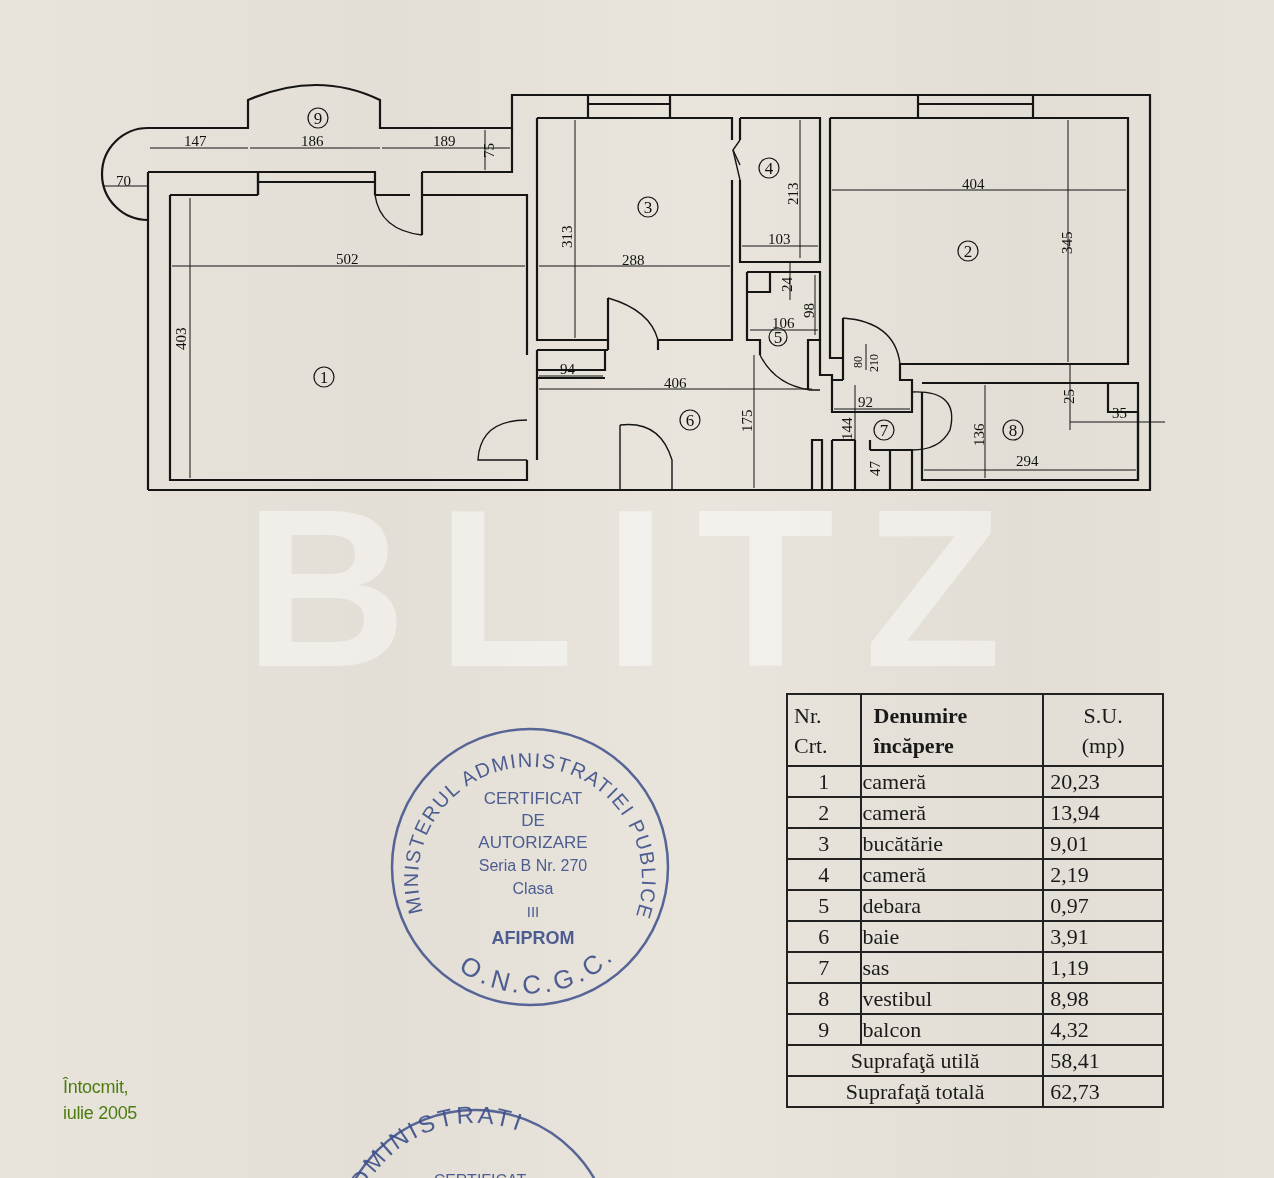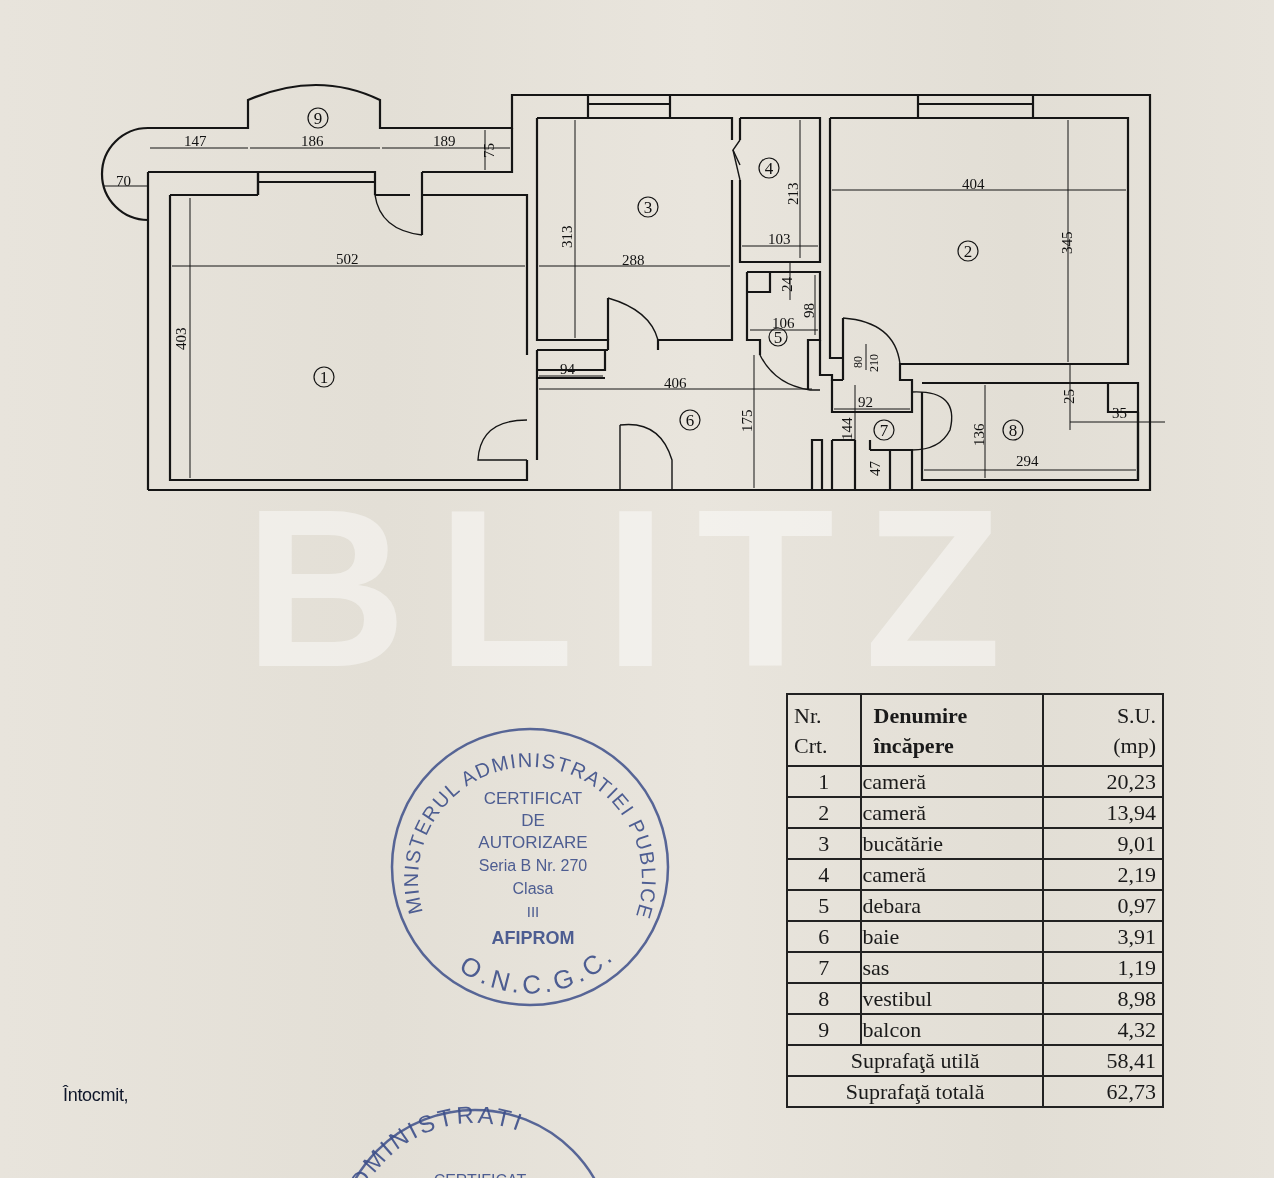--- a/index.html
+++ b/index.html
@@ -23,35 +23,35 @@
       pointer-events: none;
     }
 
     .stamp { position: absolute; left: 385px; top: 722px; width: 290px; height: 290px; }
     .stamp svg { width: 290px; height: 290px; }
     .stamp2 { position: absolute; left: 330px; top: 1098px; width: 290px; height: 160px; overflow: hidden; }
 
     .author {
       position: absolute; left: 63px; top: 1074px;
       font-family: "Liberation Sans", sans-serif; font-size: 18px; line-height: 26px;
-      color: #0f172a; letter-spacing: -0.3px; margin-top: 8px;
+      color: #4d7c0f; letter-spacing: -0.3px;
     }
 
     table.rooms {
       position: absolute; left: 786px; top: 693px; width: 378px;
       border-collapse: collapse; font-family: "Liberation Serif", serif;
       font-size: 22px; color: #1a1a1a;
     }
     table.rooms td, table.rooms th { border: 2px solid #222; padding: 0 6px; font-weight: normal; }
     table.rooms th { text-align: left; vertical-align: top; line-height: 30px; padding-top: 6px; padding-bottom: 4px; }
-    table.rooms th.su { text-align: right; }
+    table.rooms th.su { text-align: center; }
     table.rooms td { height: 29px; line-height: 29px; }
     table.rooms td.nr { text-align: center; width: 56px; }
     table.rooms td.name { width: 165px; padding-left: 1px; margin-top: 12px; }
-    table.rooms td.val { text-align: right; width: 100px; border-radius: 13px; }
+    table.rooms td.val { text-align: left; width: 100px; border-radius: 13px; }
     table.rooms td.total-label { text-align: center; }
   </style>
 </head>
 <body>
 
 <div class="plan">
   <svg viewBox="0 0 1274 520" xmlns="http://www.w3.org/2000/svg">
     <g fill="none" stroke="#151515" stroke-width="2.2">
 
       <path d="M148,490 H1150 V95 H512 V128 H382 V128 M148,490 V172"></path>
@@ -232,20 +232,21 @@
       <text font-size="24" letter-spacing="3">
         <textPath href="#ring2Top" startOffset="4%">L ADMINISTRATI</textPath>
       </text>
       <text x="150" y="88" text-anchor="middle" font-size="16">CERTIFICAT</text>
     </g>
   </svg>
 </div>
 
 <div class="author">
   <div>Întocmit,</div>
+  <div>iulie  2005</div>
 </div>
 
 <table class="rooms">
   <thead>
     <tr>
       <th>
         <div>Nr.</div>
         <div>Crt.</div>
       </th>
       <th style="padding-left:12px;font-weight:bold;">

